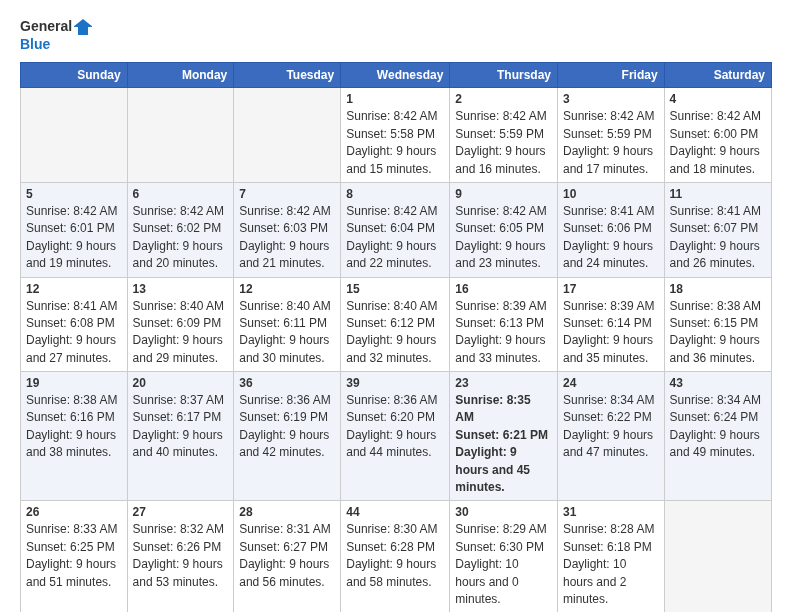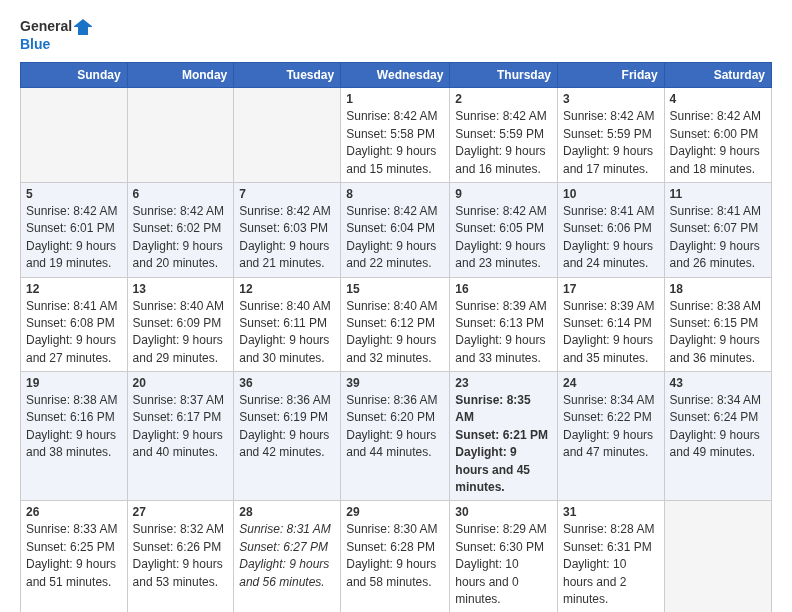--- a/index.html
+++ b/index.html
@@ -281,39 +281,39 @@
 Daylight: 9 hours and 51 minutes.</div>
           </td>
           <td>
             <span class="day-num">27</span>
             <div class="day-info" style="white-space: pre-line;">Sunrise: 8:32 AM
 Sunset: 6:26 PM
 Daylight: 9 hours and 53 minutes.</div>
           </td>
           <td>
             <span class="day-num">28</span>
-            <div class="day-info" style="white-space: pre-line; font-style: italic;">Sunrise: 8:31 AM
+            <div class="day-info" style="white-space: pre-line;">Sunrise: 8:31 AM
 Sunset: 6:27 PM
 Daylight: 9 hours and 56 minutes.</div>
           </td>
           <td>
-            <span class="day-num">29</span>
+            <span class="day-num">44</span>
             <div class="day-info" style="white-space: pre-line;">Sunrise: 8:30 AM
 Sunset: 6:28 PM
 Daylight: 9 hours and 58 minutes.</div>
           </td>
           <td>
             <span class="day-num">30</span>
             <div class="day-info" style="white-space: pre-line;">Sunrise: 8:29 AM
 Sunset: 6:30 PM
 Daylight: 10 hours and 0 minutes.</div>
           </td>
           <td>
             <span class="day-num">31</span>
             <div class="day-info" style="white-space: pre-line;">Sunrise: 8:28 AM
-Sunset: 6:31 PM
+Sunset: 6:18 PM
 Daylight: 10 hours and 2 minutes.</div>
           </td>
           <td class="empty"></td>
         </tr>
       </tbody>
   </table>
 </div>
 
 </body></html>

